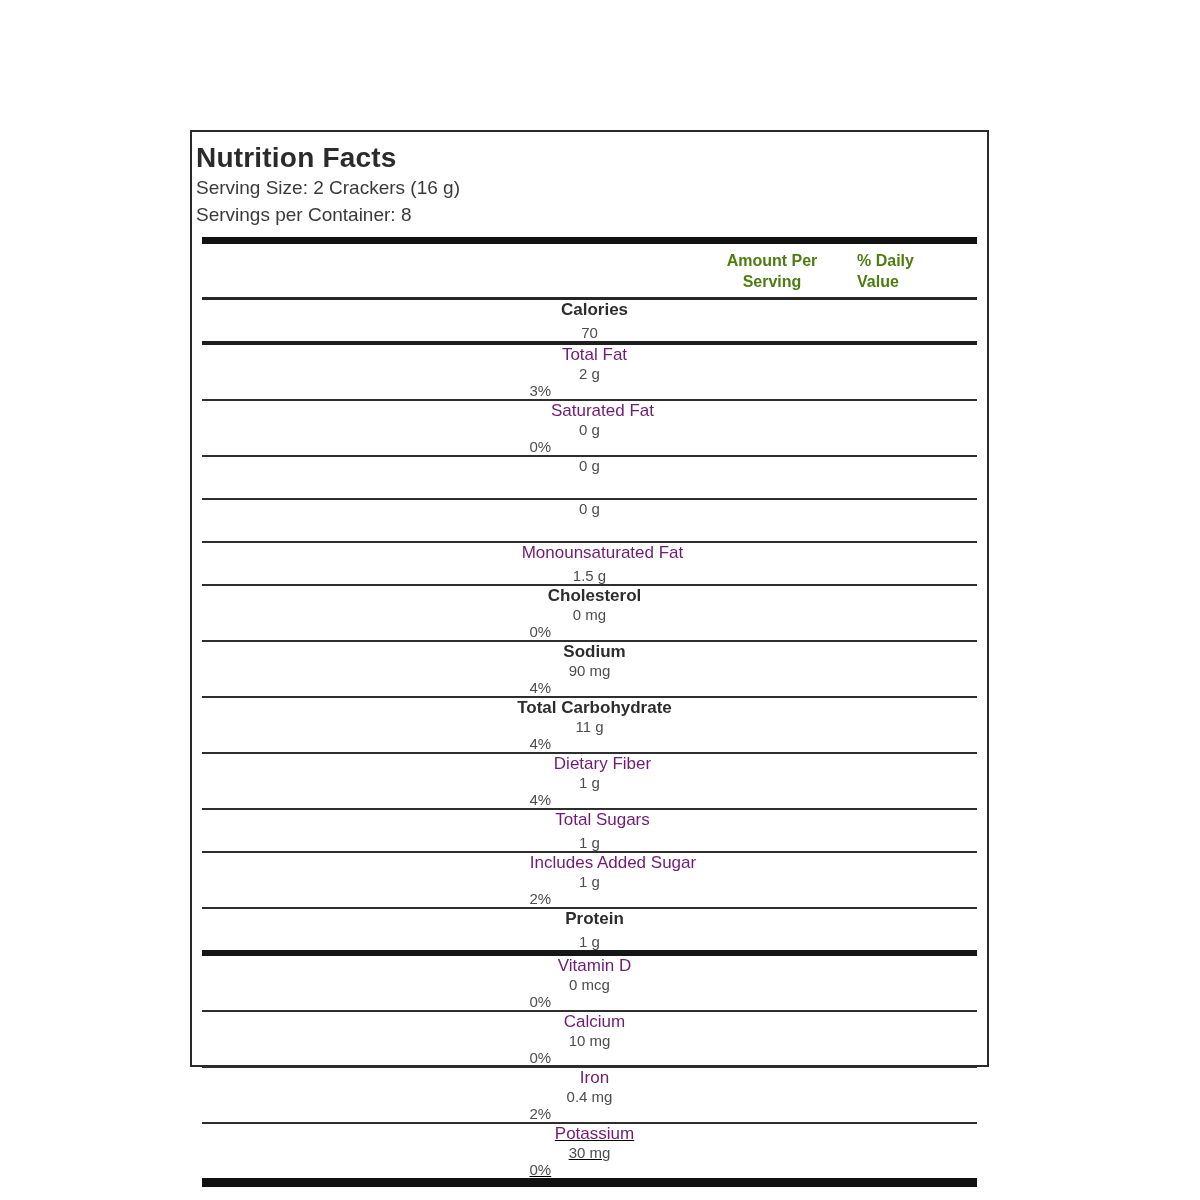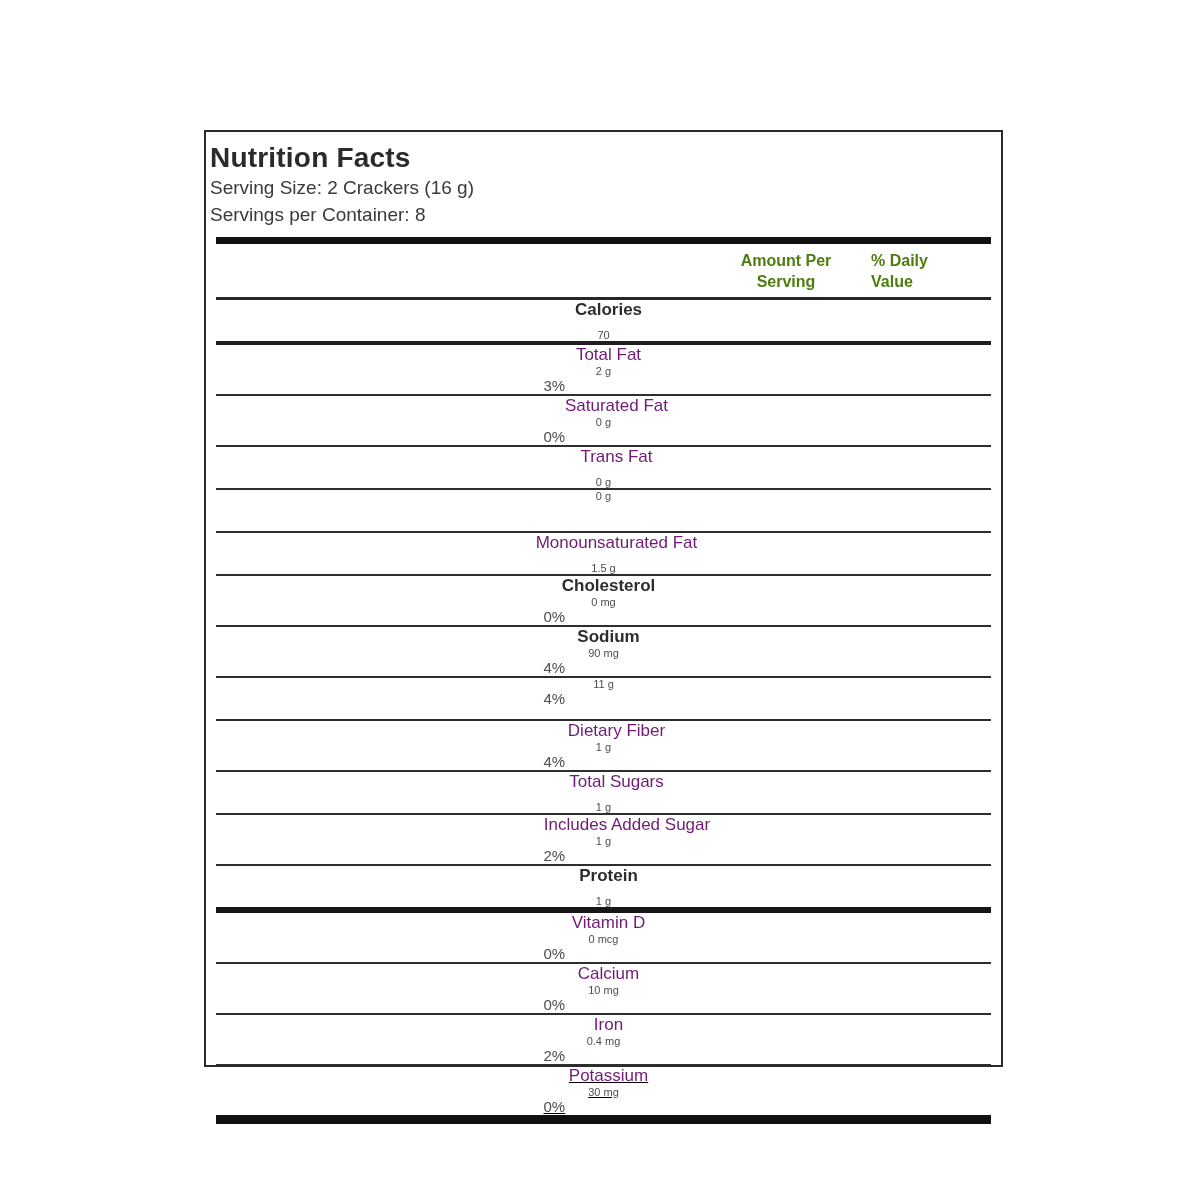--- a/index.html
+++ b/index.html
@@ -10,21 +10,21 @@
   }
   .stage {
     position: relative;
     width: 1200px;
     height: 1200px;
     background: #ffffff;
     overflow: hidden;
   }
   .label-box {
     position: absolute;
-    left: 204px;
+    left: 190px;
     top: 130px;
     width: 799px;
     height: 937px;
     border: 2px solid #2a2a2a;
     background: #ffffff;
     box-sizing: border-box;
   }
   .inner {
     margin: 0 10px;
   }
@@ -79,21 +79,21 @@
     color: #701a75;
     padding-left: 10px;
   }
   .lbl.bold { font-weight: bold; color: #2d2d2d; }
   .lbl.indent0 { padding-left: 10px; }
   .lbl.indent1 { padding-left: 26px; }
   .lbl.indent2 { padding-left: 47px; }
   .amt {
     width: 170px;
     text-align: center;
-    font-size: 11px;
+    font-size: 15px;
     color: #4d4d4d;
   }
   .dv {
     width: 120px;
     text-align: left;
     font-size: 15px;
     color: #4d4d4d;
   }
 </style>
 </head>
@@ -131,21 +131,20 @@
     <div class="dv">3%</div>
   </div>
 
   <div class="row nrow div-normal">
     <div class="lbl indent1">Saturated Fat</div>
     <div class="amt">0 g</div>
     <div class="dv">0%</div>
   </div>
 
   <div class="row nrow div-normal">
-    <div class="lbl indent1">Trans Fat</div>
     <div class="amt">0 g</div>
     <div class="dv"></div>
   </div>
 
   <div class="row nrow div-normal">
     <div class="amt">0 g</div>
     <div class="dv"></div>
   </div>
 
   <div class="row nrow div-normal">
@@ -160,20 +159,21 @@
     <div class="dv">0%</div>
   </div>
 
   <div class="row nrow div-normal">
     <div class="lbl indent0 bold">Sodium</div>
     <div class="amt">90 mg</div>
     <div class="dv">4%</div>
   </div>
 
   <div class="row nrow div-normal">
+    <div class="lbl indent0 bold">Total Carbohydrate</div>
     <div class="amt">11 g</div>
     <div class="dv">4%</div>
   </div>
 
   <div class="row nrow div-normal">
     <div class="lbl indent1">Dietary Fiber</div>
     <div class="amt">1 g</div>
     <div class="dv">4%</div>
   </div>
 

